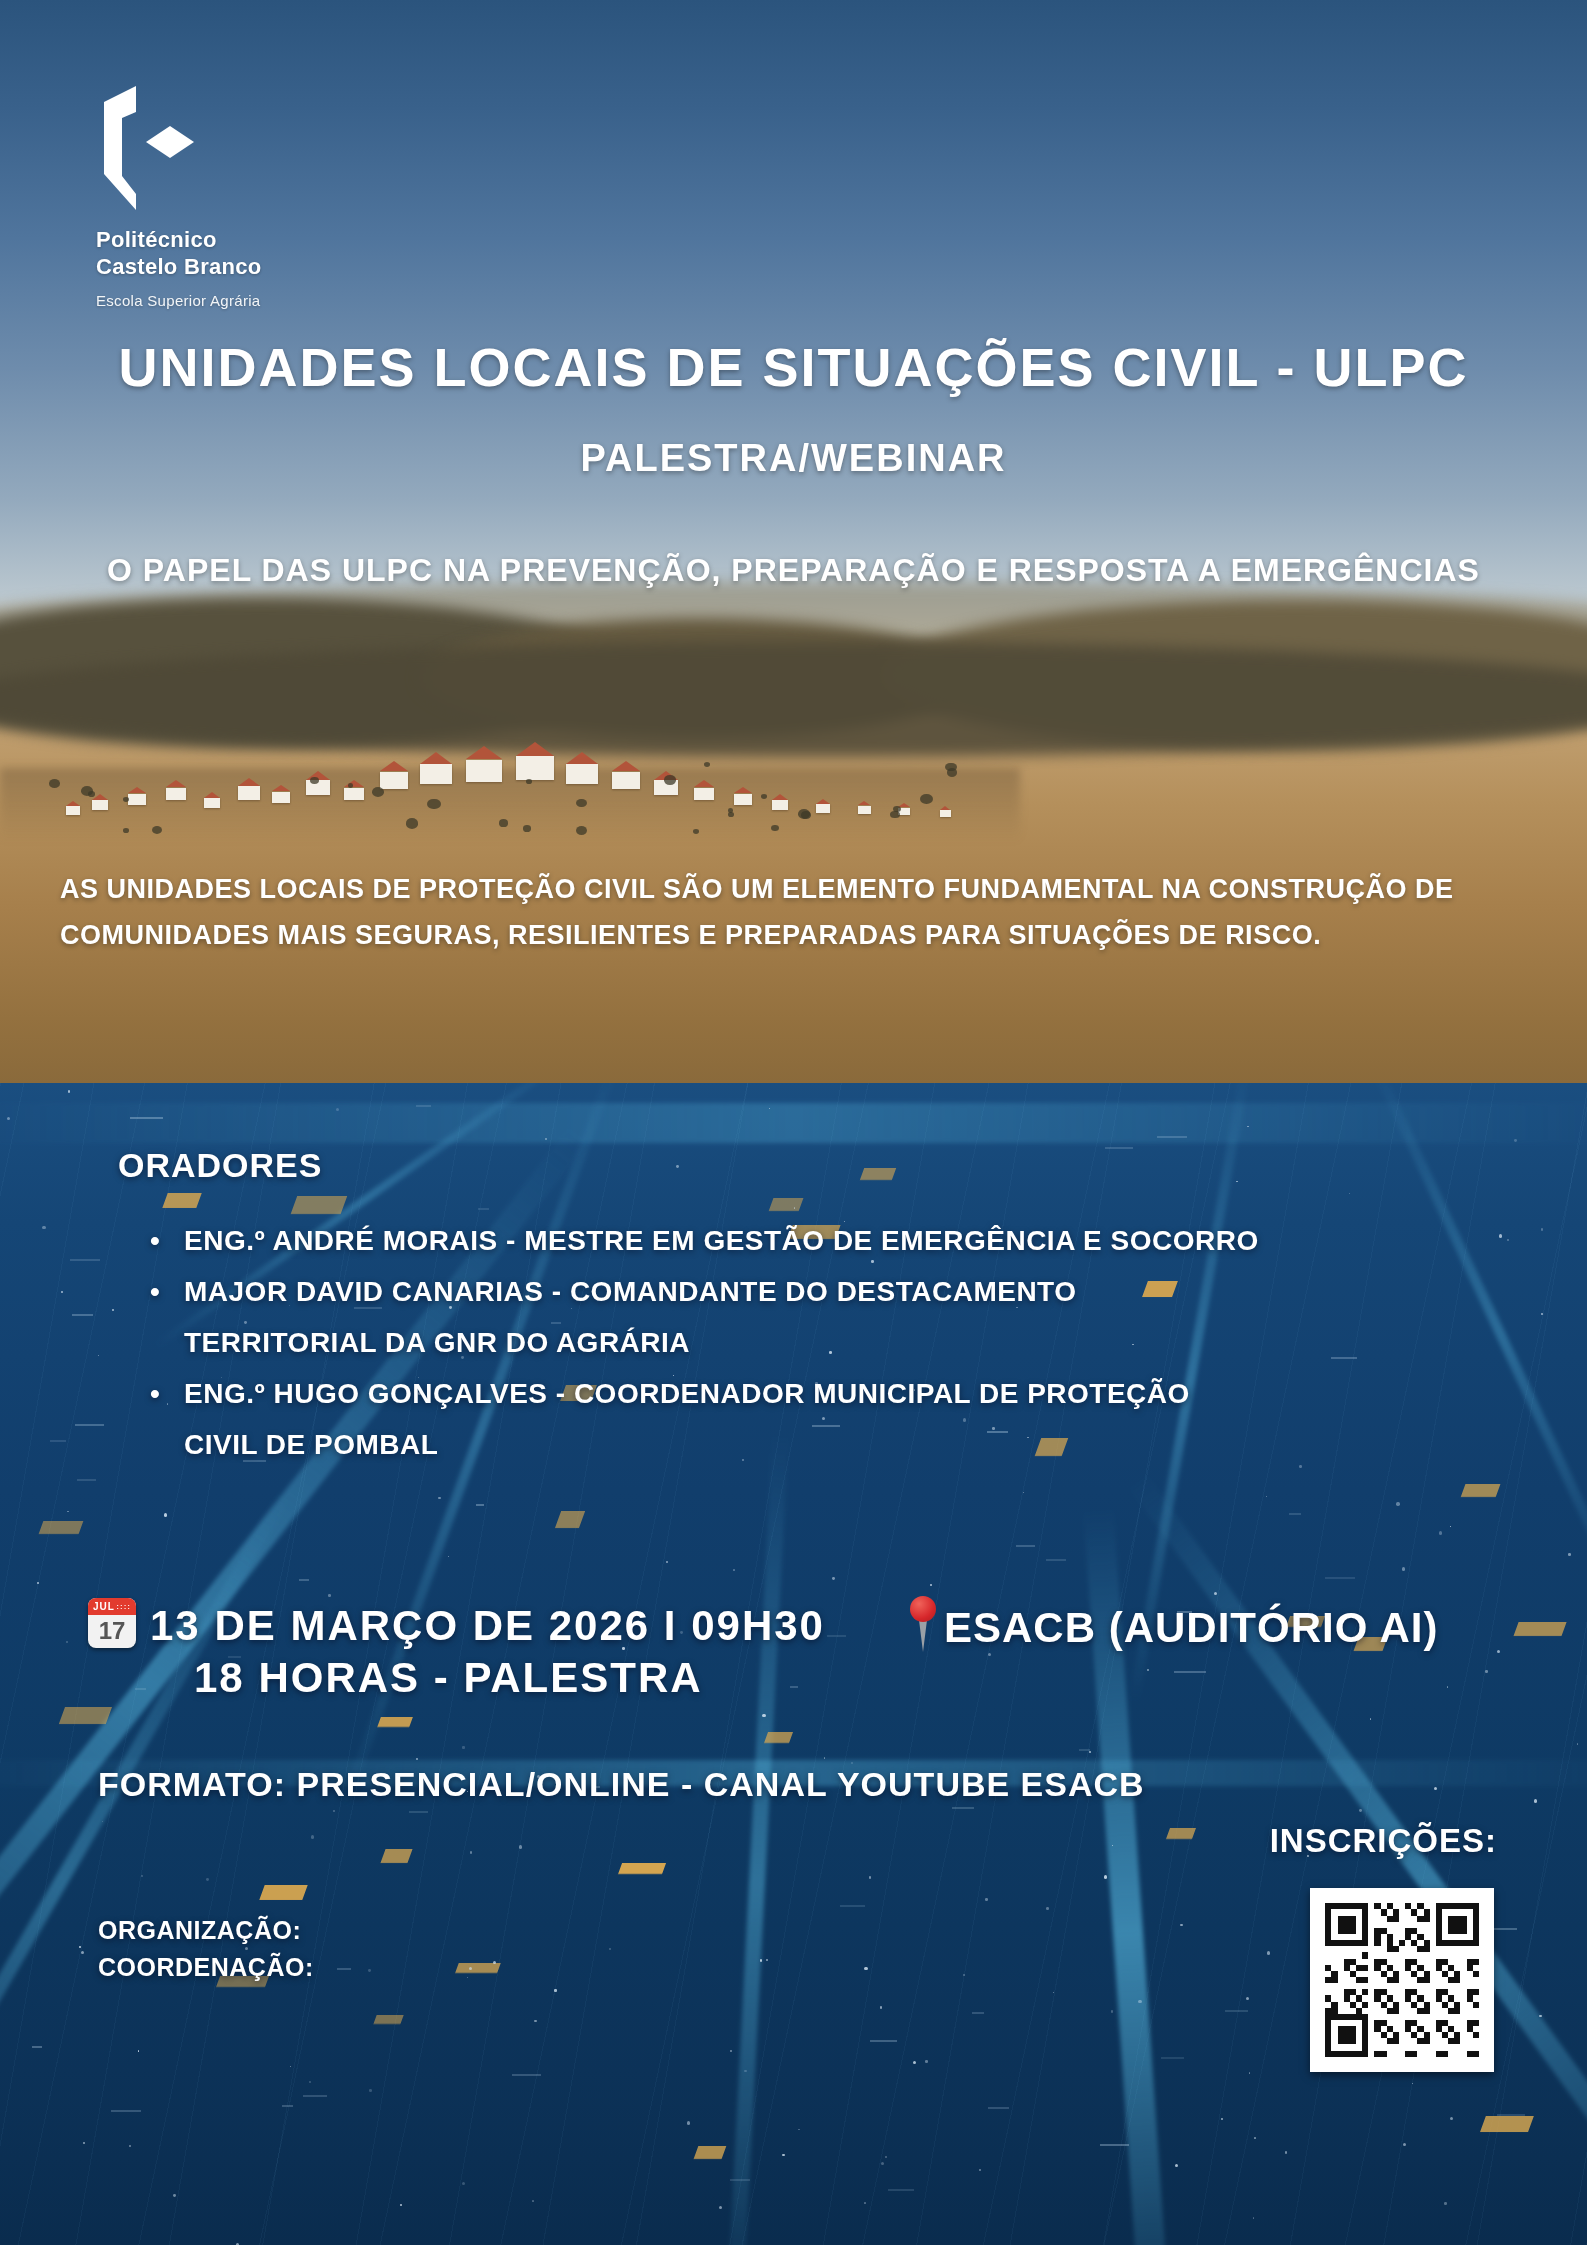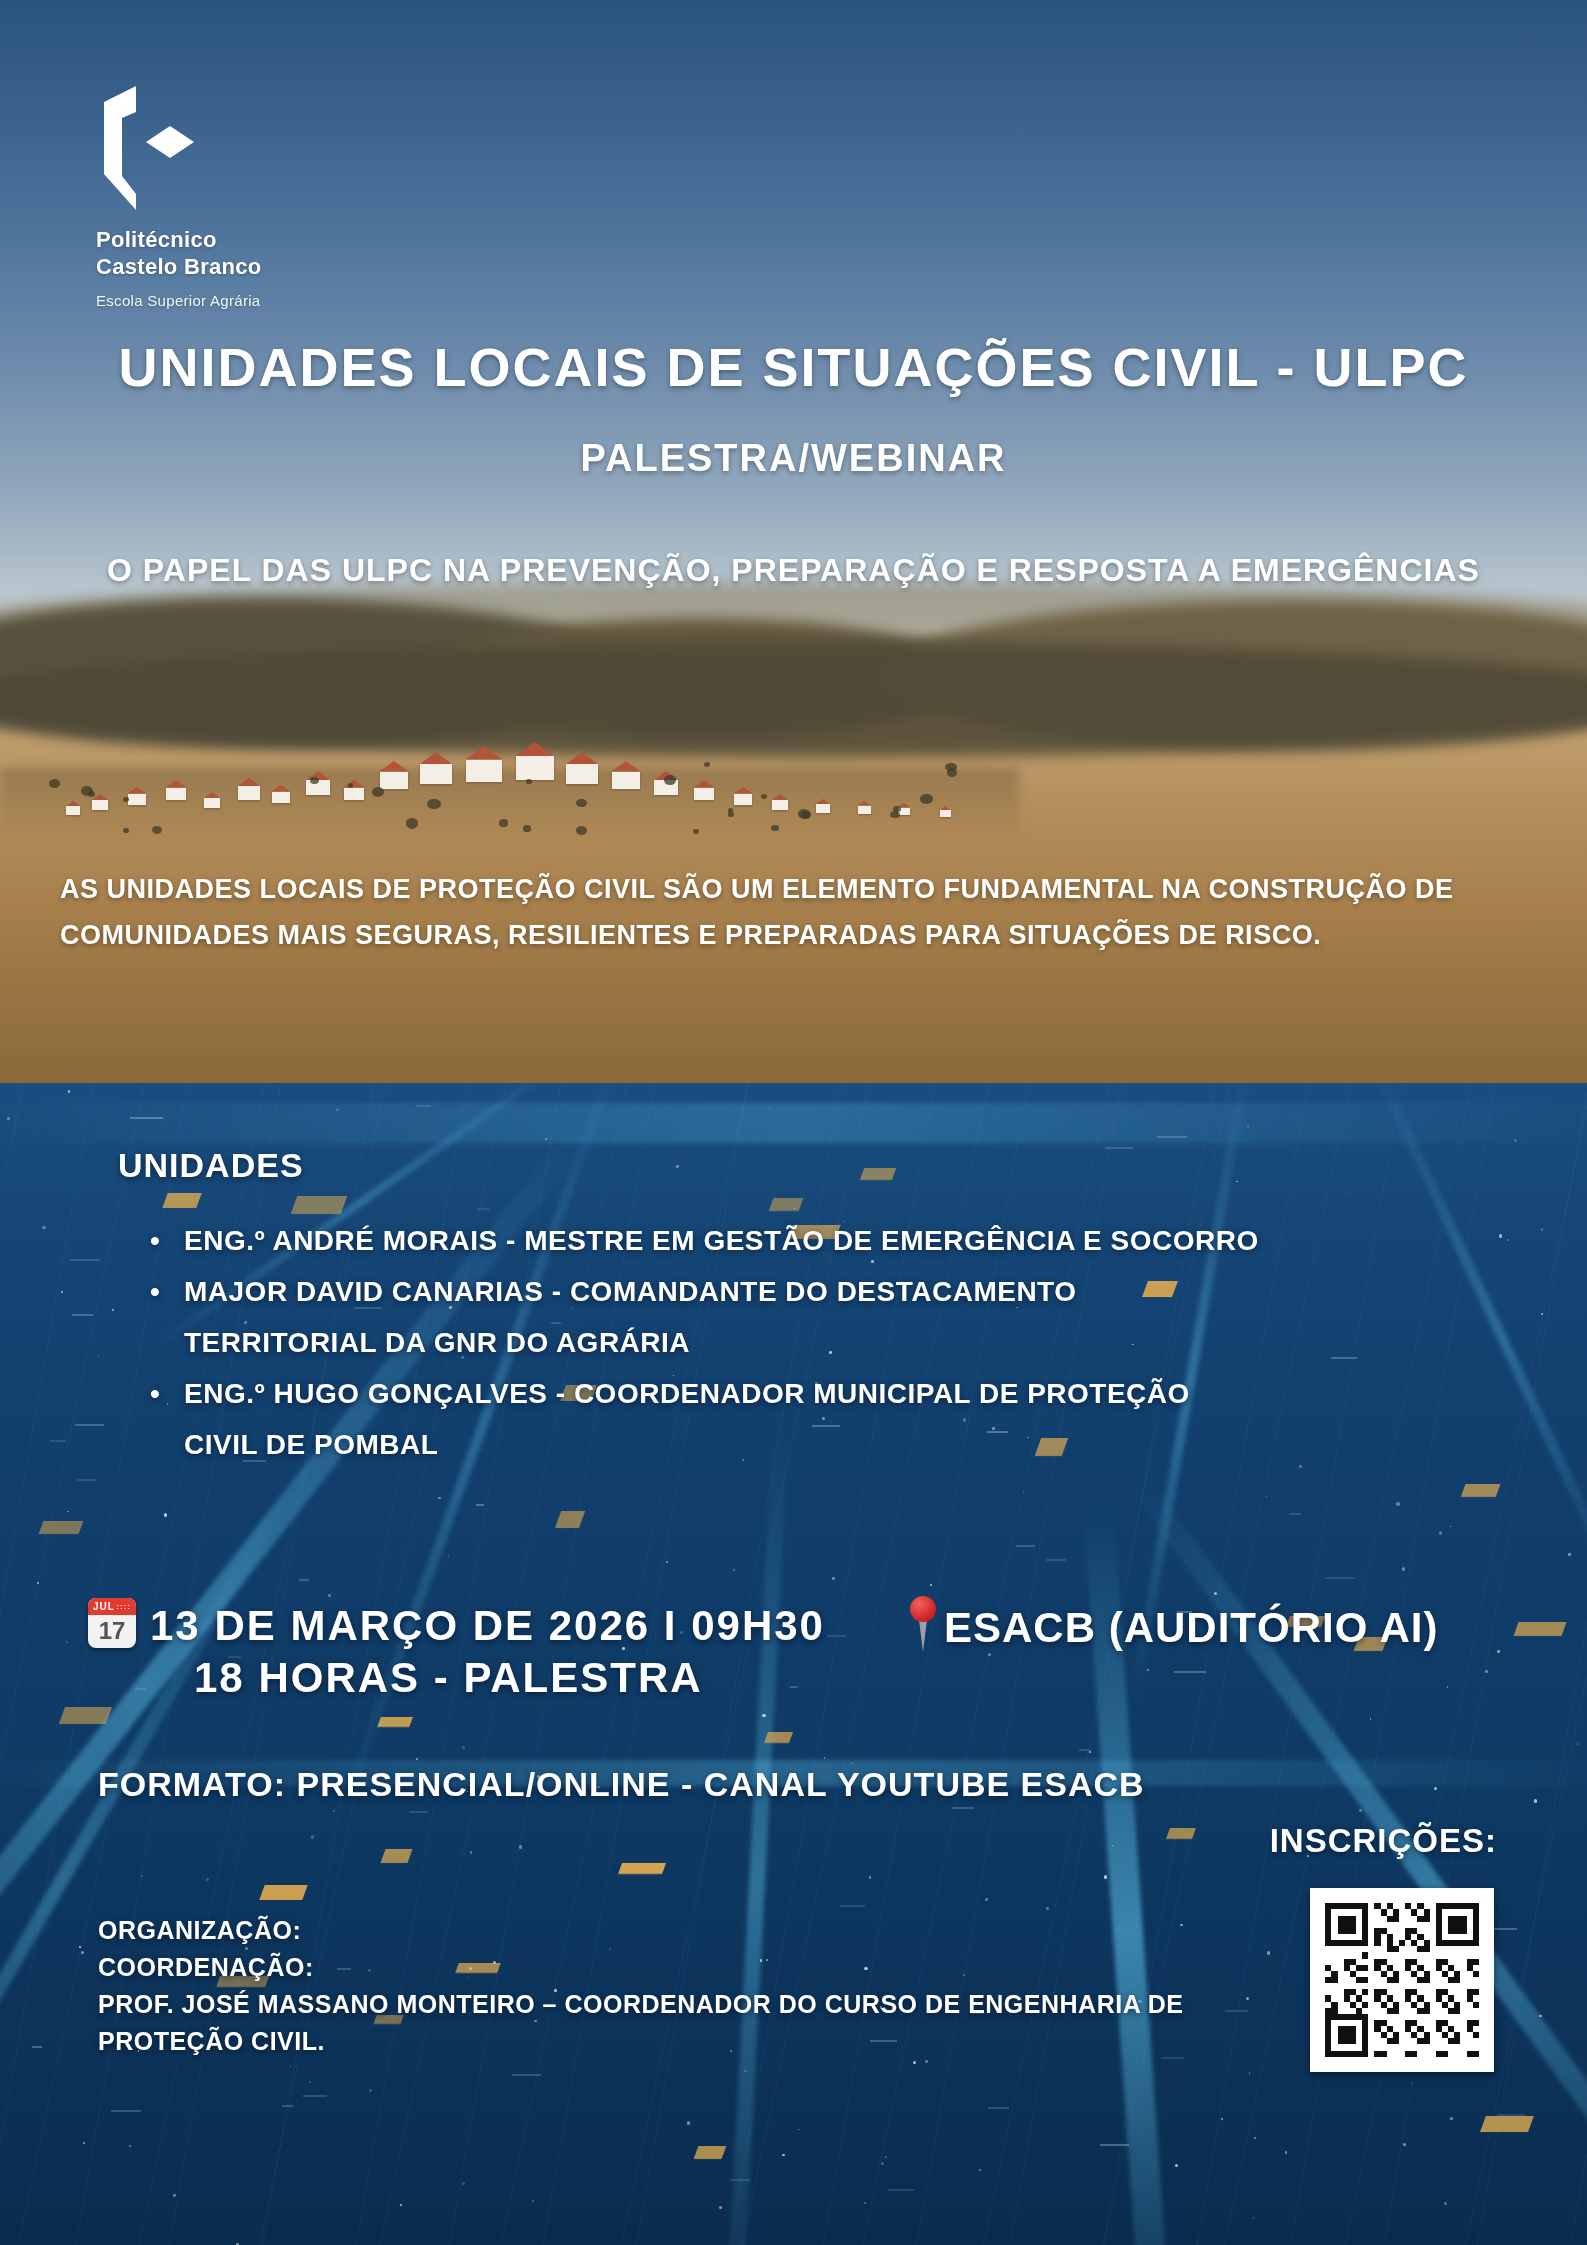--- a/index.html
+++ b/index.html
@@ -466,21 +466,21 @@
     </div>
   </div>
 
   <div class="title shadowed">UNIDADES LOCAIS DE SITUAÇÕES CIVIL - ULPC</div>
   <div class="subtitle shadowed">PALESTRA/WEBINAR</div>
   <div class="tagline shadowed">O PAPEL DAS ULPC NA PREVENÇÃO, PREPARAÇÃO E RESPOSTA A EMERGÊNCIAS</div>
 
   <div class="intro shadowed">AS UNIDADES LOCAIS DE PROTEÇÃO CIVIL SÃO UM ELEMENTO FUNDAMENTAL NA CONSTRUÇÃO DE COMUNIDADES MAIS SEGURAS, RESILIENTES E PREPARADAS PARA SITUAÇÕES DE RISCO.</div>
 
   <div class="speakers">
-    <div class="speakers-heading">UNIDADES</div>
+    <div class="speakers-heading">ORADORES</div>
     <ul>
       <li>ENG.º ANDRÉ MORAIS - MESTRE EM GESTÃO DE EMERGÊNCIA E SOCORRO</li>
       <li>MAJOR DAVID CANARIAS - COMANDANTE DO DESTACAMENTO TERRITORIAL DA GNR DO AGRÁRIA</li>
       <li>ENG.º HUGO GONÇALVES - COORDENADOR MUNICIPAL DE PROTEÇÃO CIVIL DE POMBAL</li>
     </ul>
   </div>
 
   <div class="cal">
     <div class="cal-top">
       <span>JUL</span>
@@ -747,15 +747,14 @@
         <rect x="18" y="24" width="1" height="1" fill="#111"></rect>
         <rect x="19" y="24" width="1" height="1" fill="#111"></rect>
         <rect x="23" y="24" width="1" height="1" fill="#111"></rect>
         <rect x="24" y="24" width="1" height="1" fill="#111"></rect>
       </svg>
     </div>
 
   <div class="credits">
     <div>ORGANIZAÇÃO:</div>
     <div>COORDENAÇÃO:</div>
-    <div>PROF. JOSÉ MASSANO MONTEIRO – COORDENADOR DO CURSO DE ENGENHARIA DE PROTEÇÃO CIVIL.</div>
   </div>
 </div>
 
 </body></html>

